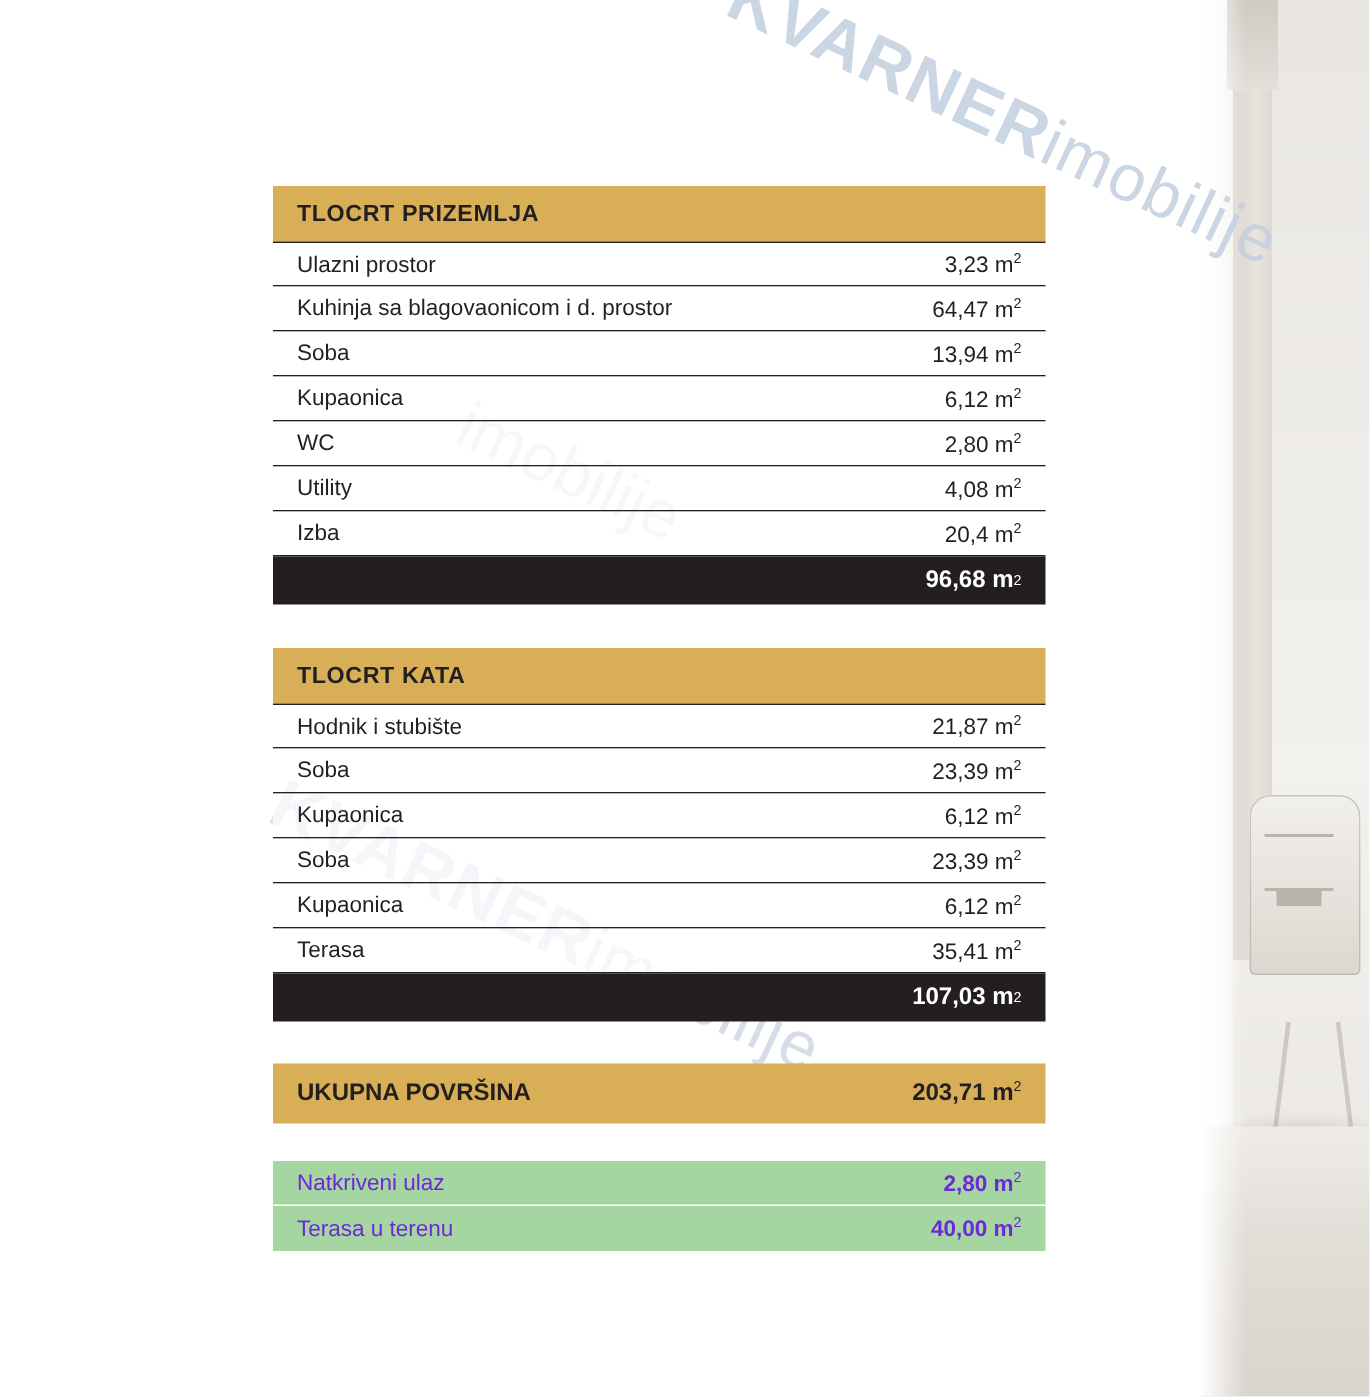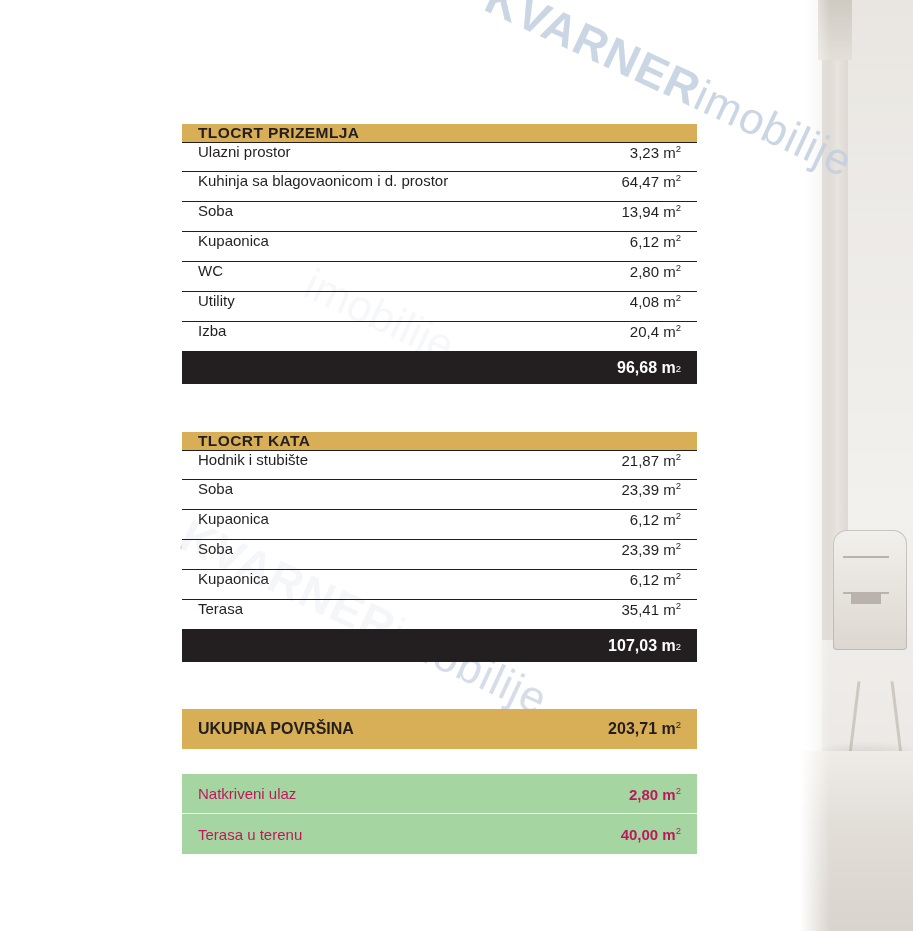--- a/index.html
+++ b/index.html
@@ -111,31 +111,31 @@
     position: absolute;
     left: 182px;
     width: 515px;
   }
   .bheader {
     background: #d8ae56;
     color: #231f20;
     font-weight: 700;
     font-size: 15.5px;
     letter-spacing: .4px;
-    height: 18px;
+    height: 37px;
     display: flex;
     align-items: center;
     padding: 0 16px;
     justify-content: space-between;
   }
   .rows { background: transparent; }
   .row {
     height: 30px;
     display: flex;
-    align-items: flex-start;
+    align-items: center;
     justify-content: space-between;
     padding: 0 16px;
     border-bottom: 1px solid #231f20;
     font-size: 15px;
     color: #231f20;
     background: rgba(255,255,255,0.72);
   }
   .row:first-child { border-top: 1px solid #231f20; }
   .row .lbl { font-weight: 400; }
   .row .val { font-weight: 400; white-space: nowrap; }
@@ -149,28 +149,28 @@
     padding: 0 16px;
     font-size: 16px;
     font-weight: 700;
   }
   sup { font-size: 9.5px; vertical-align: super; font-weight: 400; }
   .val sup { font-weight: 400; }
   .total sup { font-weight: 400; }
 
   .green-block { position: absolute; left: 182px; width: 515px; }
   .green-row {
-    height: 40px;
+    height: 30px;
     background: #a5d6a2;
     display: flex;
     align-items: center;
     justify-content: space-between;
     padding: 0 16px;
     font-size: 15px;
-    color: #be185d;
+    color: #6d28d9;
     border-bottom: 1px solid #ffffff;
   }
   .green-row:last-child { border-bottom: none; }
   .green-row .val { font-weight: 700; }
 
   .sum-block {
     position: absolute; left: 182px; width: 515px;
   }
   .sum-bar {
     background: #d8ae56;

